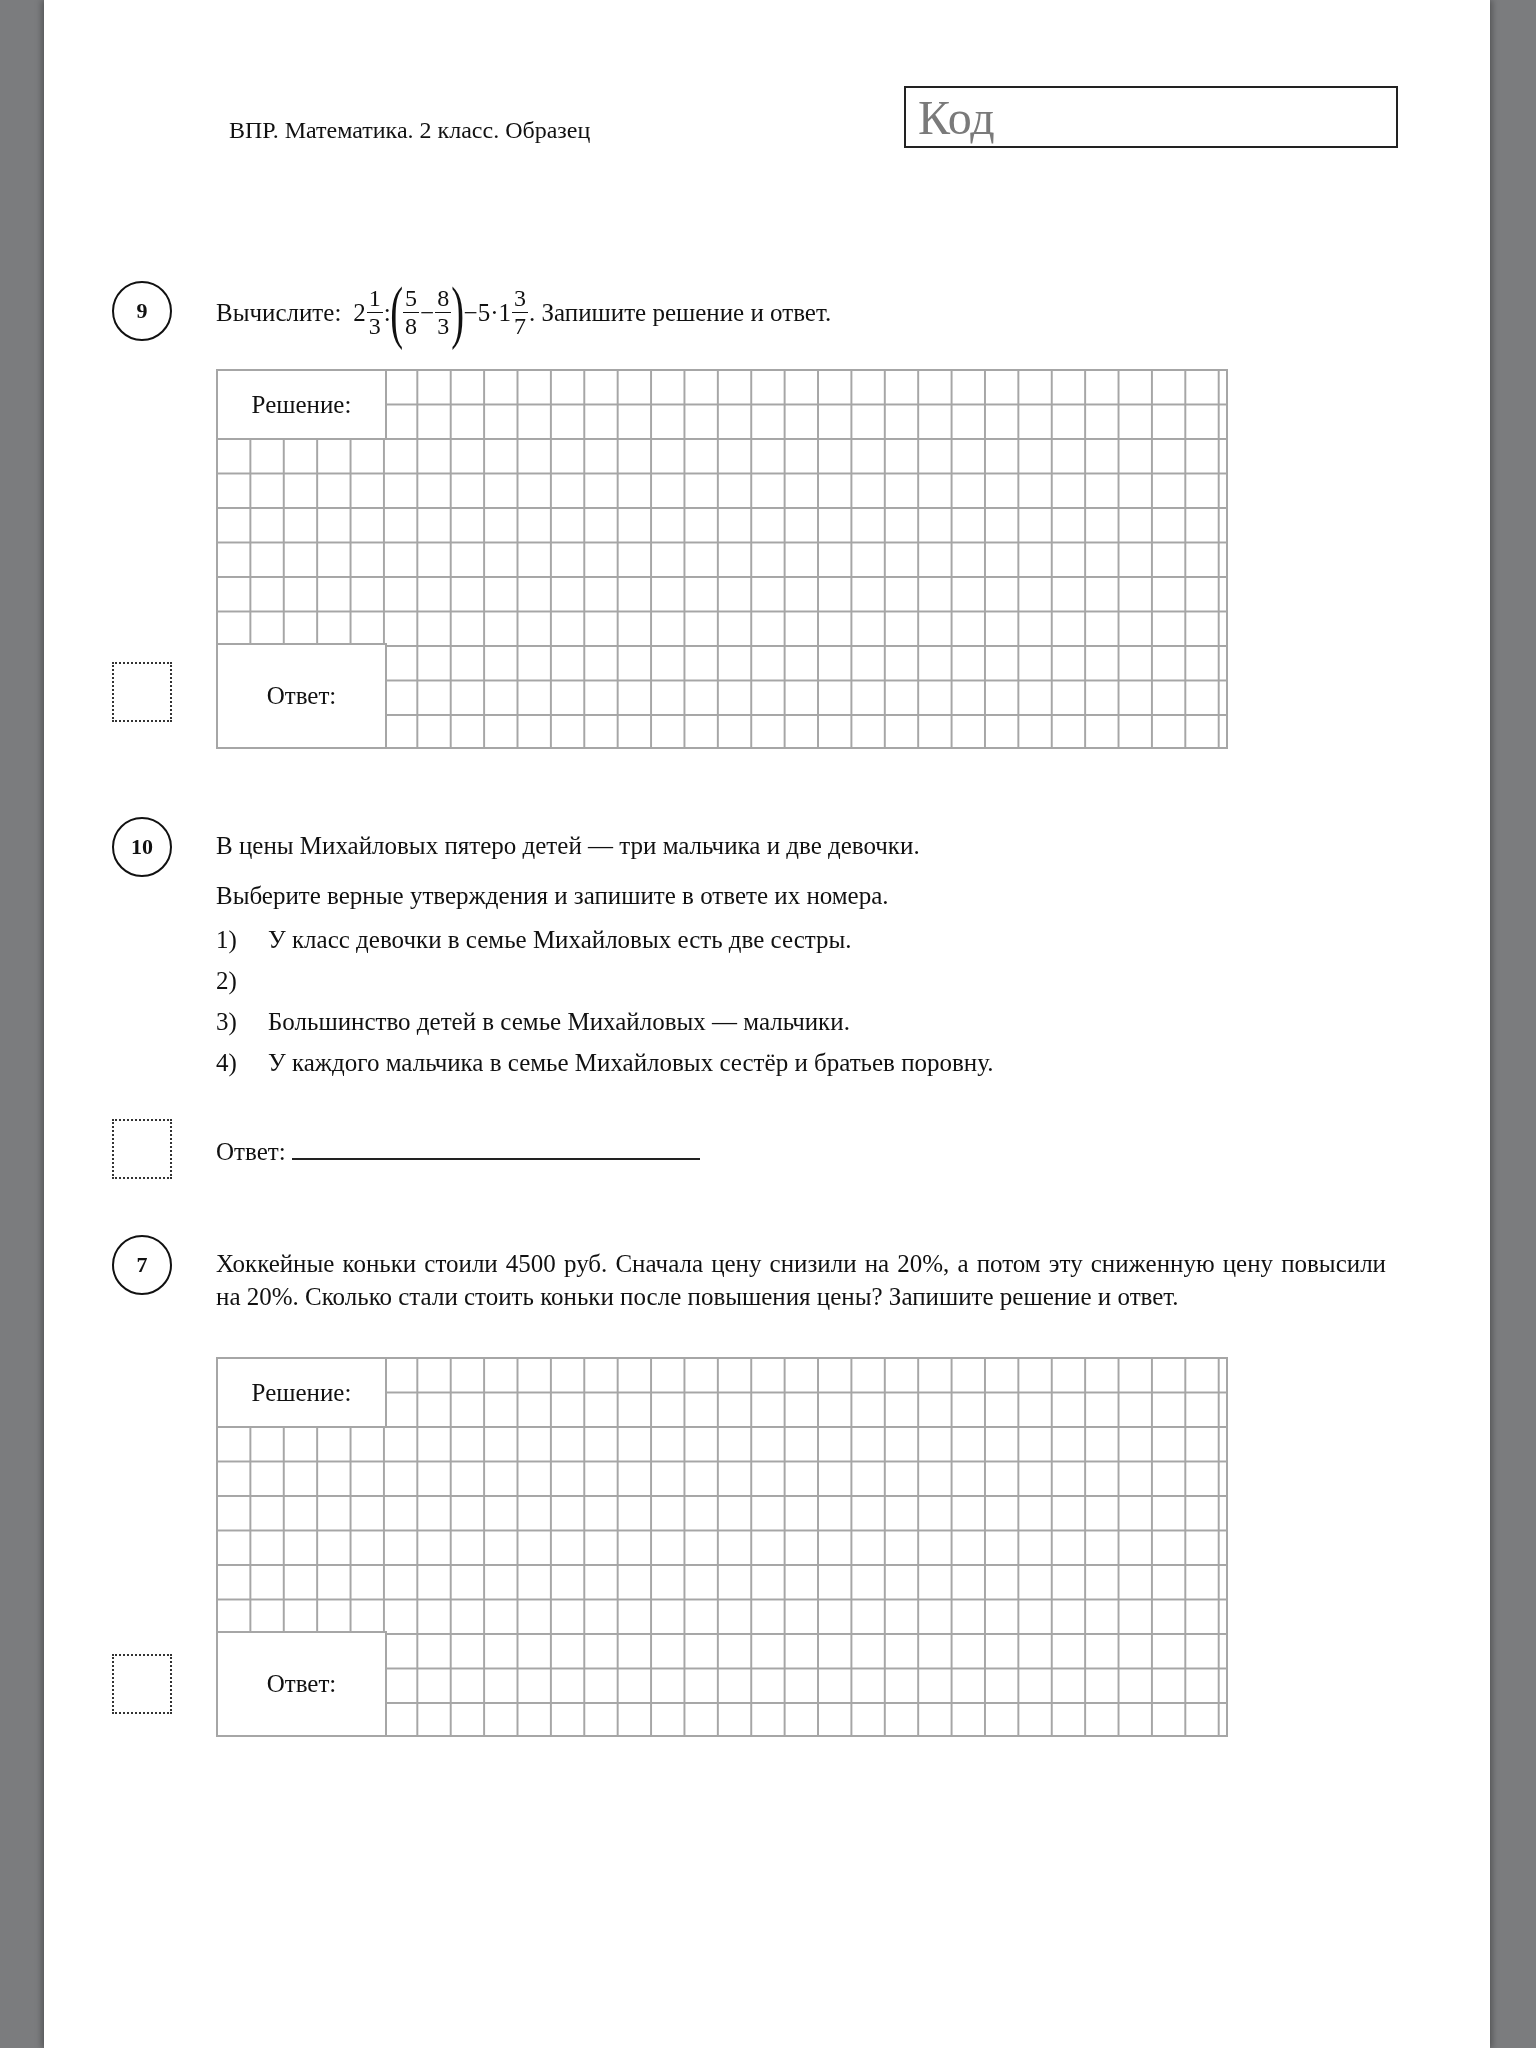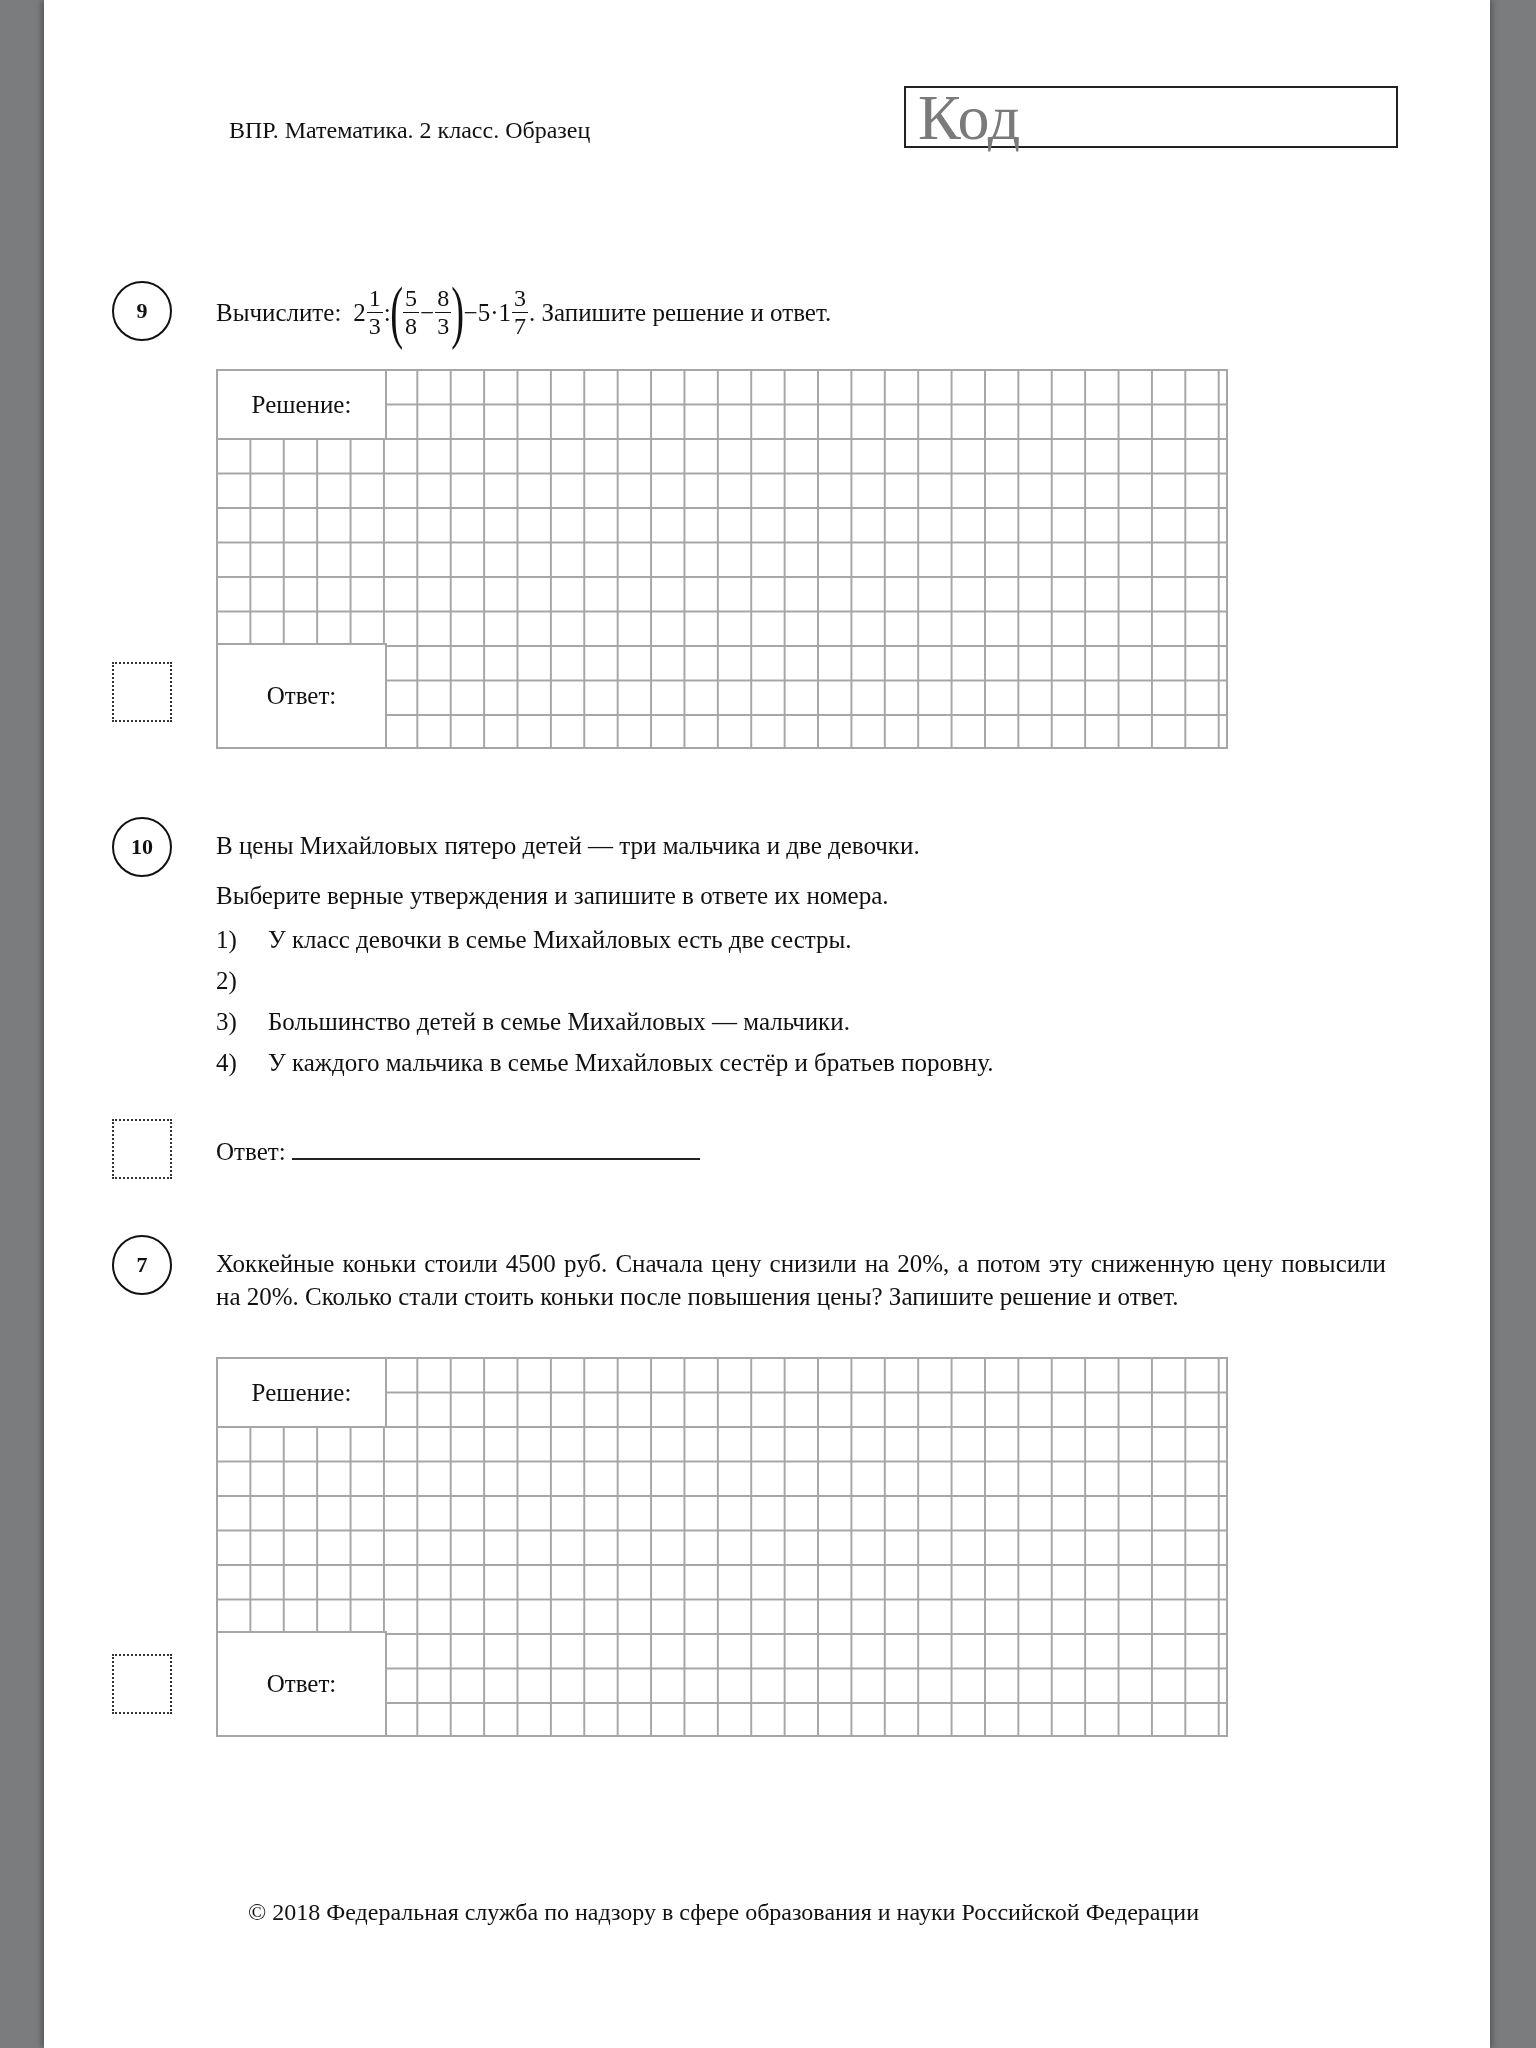--- a/index.html
+++ b/index.html
@@ -16,21 +16,21 @@
     width: 1446px; height: 2048px;
     background: #ffffff;
     box-shadow: -3px 0 6px rgba(0,0,0,0.25), 3px 0 6px rgba(0,0,0,0.25);
   }
   .abs { position: absolute; }
   .header-title { left: 185px; top: 117px; font-size: 24px; }
   .code-box {
     left: 860px; top: 86px; width: 494px; height: 62px;
     border: 2px solid #222; box-sizing: border-box;
   }
-  .code-label { position: absolute; left: 12px; top: 2px; font-size: 64px; color: #7a7a7a; line-height: 56px; }
+  .code-label { position: absolute; left: 12px; top: 2px; font-size: 48px; color: #7a7a7a; line-height: 56px; }
 
   .qnum {
     width: 60px; height: 60px; border: 2px solid #111; border-radius: 50%;
     box-sizing: border-box; display: flex; align-items: center; justify-content: center;
     font-weight: bold; font-size: 22px;
   }
   .qtext { font-size: 25px; line-height: 33px; }
 
   .formula { display: inline-flex; align-items: center; vertical-align: middle; }
   .frac { display: inline-flex; flex-direction: column; align-items: center; margin: 0 1px; font-size: 24px; line-height: 27px; }
@@ -138,14 +138,13 @@
 
   <div class="abs qnum" style="left:68px; top:1235px;">7</div>
   <div class="abs qtext" style="left:172px; top:1247px; width:1170px; text-align:justify;">Хоккейные коньки стоили 4500 руб. Сначала цену снизили на 20%, а потом эту сниженную цену повысили на 20%. Сколько стали стоить коньки после повышения цены? Запишите решение и ответ.</div>
 
   <div class="abs grid-table" style="left:172px; top:1357px;">
     <div class="grid-label-cell lbl-solution">Решение:</div>
     <div class="grid-label-cell lbl-answer">Ответ:</div>
   </div>
   <div class="abs score-box" style="left:68px; top:1654px;"></div>
 
-  <div class="abs footer">© 2018 Федеральная служба по надзору в сфере образования и науки Российской Федерации</div>
 </div>
 
 </body></html>

